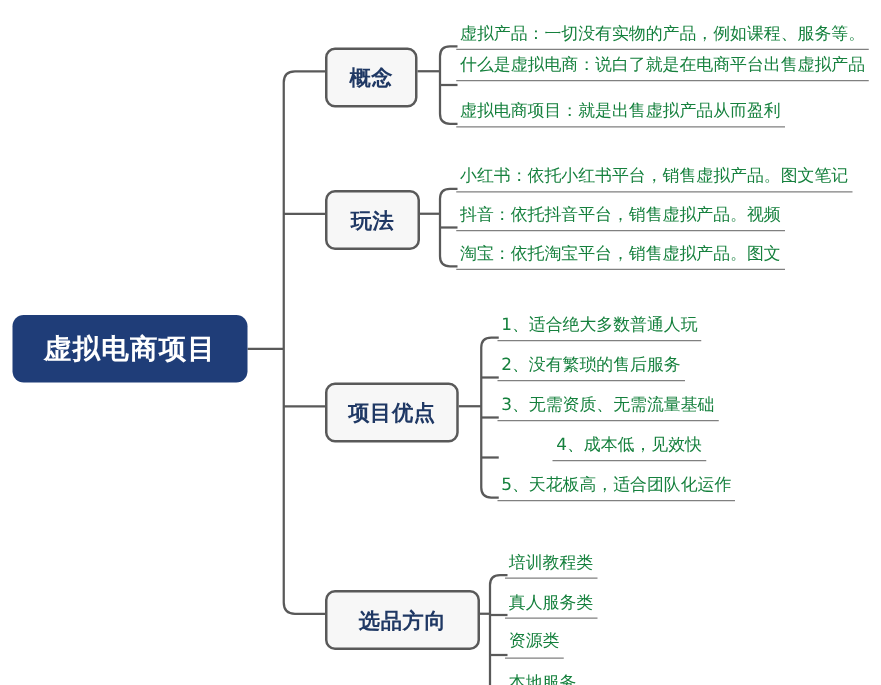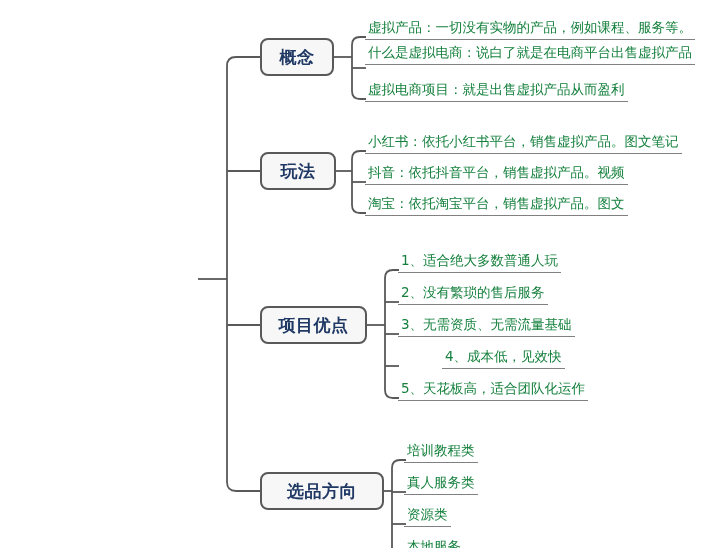--- a/index.html
+++ b/index.html
@@ -41,21 +41,21 @@
   .root-label {
     color: #ffffff;
     font-size: 22px;
     font-weight: bold;
     letter-spacing: 1px;
     white-space: nowrap;
   }
   
   .branch-node {
     position: absolute;
-    height: 38px;
+    height: 48px;
     border: 2px solid #595959;
     border-radius: 8px;
     background: #f7f7f7;
     box-sizing: border-box;
     display: flex;
     align-items: center;
     justify-content: center;
     z-index: 4;
   }
   .branch-label {
@@ -118,20 +118,23 @@
       <line x1="385" y1="366" x2="399" y2="366" stroke="#595959" stroke-width="1.8"></line>
       <path d="M 406 460
         H 400 Q 392 460 392 468
         V 548 Q 392 556 400 556
         H 406" fill="none" stroke="#595959" stroke-width="1.8"></path>
       <line x1="384" y1="491" x2="392" y2="491" stroke="#595959" stroke-width="1.8"></line>
       <line x1="392" y1="492" x2="406" y2="492" stroke="#595959" stroke-width="1.8"></line>
       <line x1="392" y1="524" x2="406" y2="524" stroke="#595959" stroke-width="1.8"></line>
     </svg>
 
+  <div class="root-node">
+    <span class="root-label">虚拟电商项目</span>
+  </div>
 
   <div id="branch-layer">
       <div class="branch-node" style="left: 260px; top: 38px; width: 74px;">
         <span class="branch-label">概念</span>
       </div>
       <div class="leaf" style="left: 365px; top: 14px;">
         <span class="leaf-text">虚拟产品：一切没有实物的产品，例如课程、服务等。</span>
       </div>
       <div class="leaf" style="left: 365px; top: 39px;">
         <span class="leaf-text">什么是虚拟电商：说白了就是在电商平台出售虚拟产品</span>
@@ -171,21 +174,21 @@
       </div>
       <div class="branch-node" style="left: 260px; top: 472px; width: 124px;">
         <span class="branch-label">选品方向</span>
       </div>
       <div class="leaf" style="left: 404px; top: 437px;">
         <span class="leaf-text">培训教程类</span>
       </div>
       <div class="leaf" style="left: 404px; top: 469px; text-align: center;">
         <span class="leaf-text">真人服务类</span>
       </div>
-      <div class="leaf" style="left: 404px; top: 501px;">
+      <div class="leaf" style="left: 404px; top: 501px; font-family: Liberation Mono, monospace;">
         <span class="leaf-text">资源类</span>
       </div>
       <div class="leaf" style="left: 404px; top: 533px;">
         <span class="leaf-text">本地服务</span>
       </div>
     </div>
 
 </div>
 
 </body></html>

